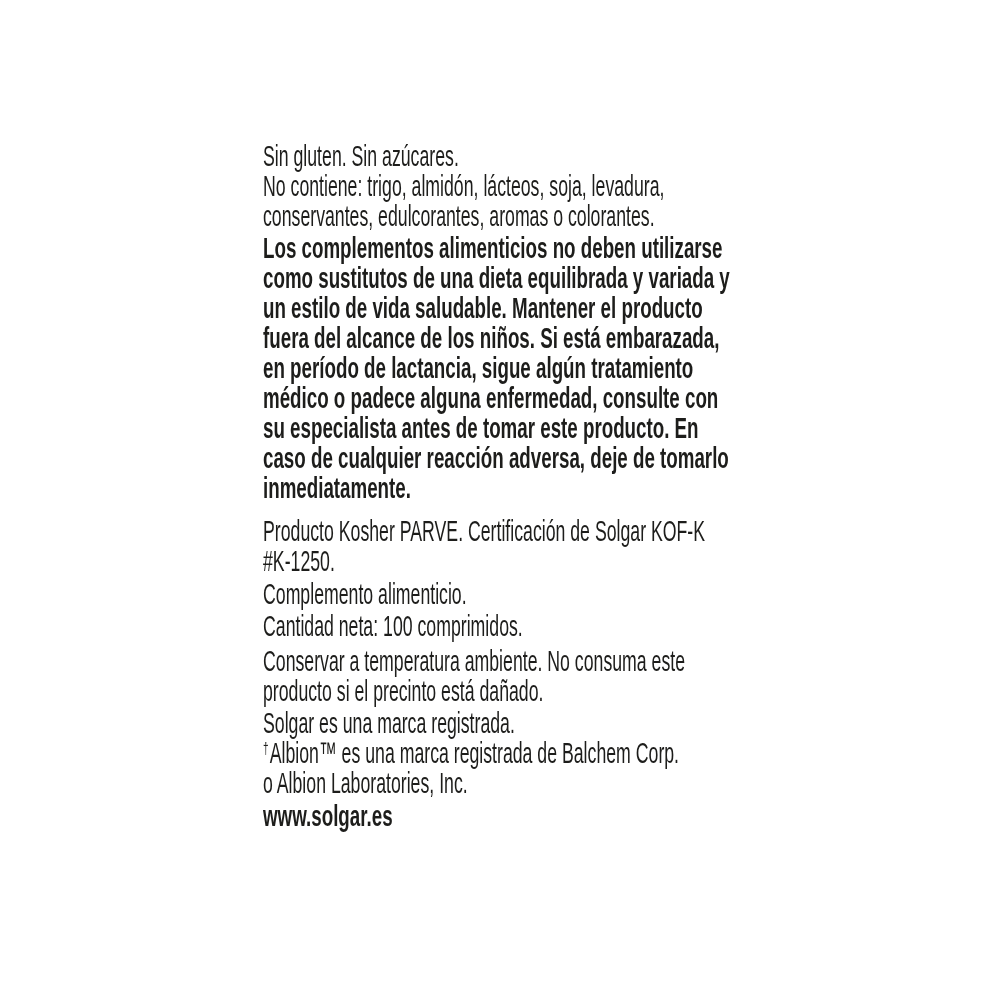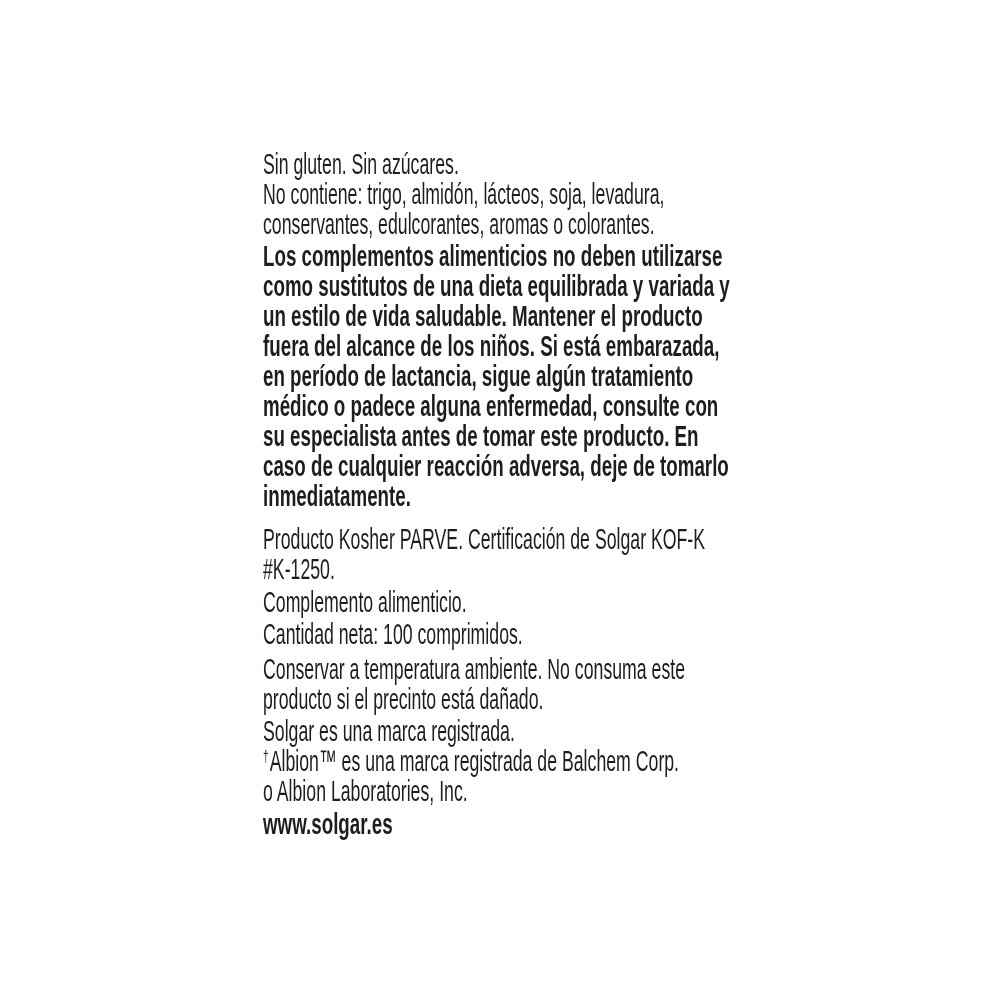--- a/index.html
+++ b/index.html
@@ -11,21 +11,21 @@
     position: relative;
     width: 1000px;
     height: 1000px;
     font-family: "Liberation Sans", sans-serif;
     color: #1d1d1b;
     overflow: hidden;
   }
   .label-text {
     position: absolute;
     left: 263px;
-    top: 149px;
+    top: 141px;
     width: 640px;
   }
   .txt {
     margin: 0;
     font-size: 30px;
     line-height: 30px;
     font-weight: 400;
     white-space: pre-line;
     letter-spacing: 0;
     width: 900px;

